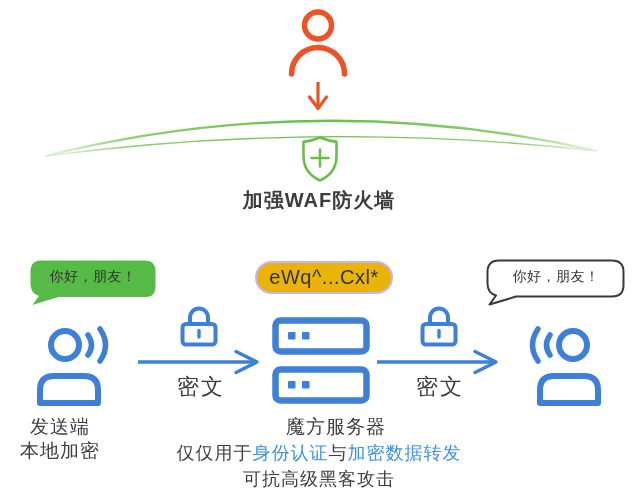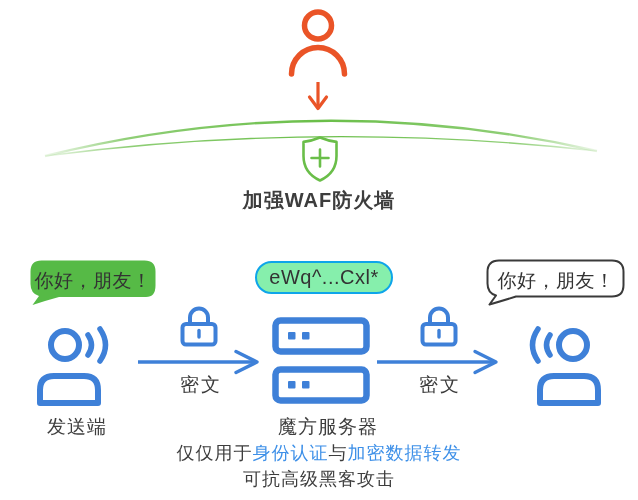--- a/index.html
+++ b/index.html
@@ -28,43 +28,43 @@
   .blue-fill{fill:var(--blue);}
 
   .title-line{
     position:absolute;left:0;width:638px;
     text-align:center;font-size:20px;font-weight:600;
     color:var(--dark);letter-spacing:1px;
   }
 
   .bubble-text{
     position:absolute;text-align:center;
-    font-size:19px;font-weight:500;color:var(--ink);
+    font-size:14px;font-weight:500;color:var(--ink);
     letter-spacing:0.5px;
   }
   .pill-bubble{
     position:absolute;
-    background:#86efac;border:2px solid #0ea5e9;border-radius:17px;
+    background:#eab308;border:2px solid #c4b5fd;border-radius:17px;
     display:flex;align-items:center;justify-content:center;
     font-size:20px;color:#333;letter-spacing:0.5px;
   }
 
   .caption{
     position:absolute;text-align:center;
     font-size:19px;font-weight:500;color:var(--dark);
     letter-spacing:1px;line-height:24px;
   }
   .desc-line{
     position:absolute;left:0;width:638px;text-align:center;
     font-size:18px;font-weight:500;color:var(--dark);letter-spacing:1px;
   }
   .desc-line .hl{color:var(--text-blue);}
   .cipher-label{
     position:absolute;text-align:center;
-    font-size:19px;font-weight:500;color:var(--dark);letter-spacing:2px;
+    font-size:22px;font-weight:500;color:var(--dark);letter-spacing:2px;
   }
 </style>
 </head>
 <body>
 
 <div class="stage">
 
   <svg class="abs" style="left:283px;top:8px" width="70" height="72" viewBox="0 0 70 72">
     <circle class="orange-stroke" cx="35" cy="17.5" r="13.5" stroke-width="5.5"></circle>
     <path class="orange-stroke" d="M 8.5 66 A 26.5 26.5 0 0 1 61.5 66" stroke-width="5.5" stroke-linecap="round"></path>
@@ -148,24 +148,25 @@
   </svg>
   <div class="cipher-label" style="left:377px;top:372px;width:126px">密文</div>
 
   <svg class="abs" style="left:518px;top:318px;transform:scaleX(-1)" width="84" height="88" viewBox="0 0 84 88">
     <circle class="blue-stroke" cx="29" cy="27" r="14" stroke-width="6"></circle>
     <path class="blue-stroke" d="M52 17 q7 10 0 20" stroke-width="5.5" stroke-linecap="round"></path>
     <path class="blue-stroke" d="M64 11 q11 16 0 32" stroke-width="5.5" stroke-linecap="round"></path>
     <path class="blue-stroke" d="M4 85 V72 Q4 58 18 58 H48 Q62 58 62 72 V85 Z" stroke-width="6" stroke-linejoin="round"></path>
   </svg>
 
-  <div class="caption" style="left:17px;top:415px;width:120px">
+  <div class="caption" style="left:0;top:415px;width:120px">
     <div>发送端</div>
+    <div>本地加密</div>
   </div>
 
-  <div class="caption" style="left:228px;top:415px;width:200px">魔方服务器</div>
+  <div class="caption" style="left:236px;top:415px;width:200px">魔方服务器</div>
   <div class="desc-line" style="top:441px">
     <span>仅仅用于</span><span class="hl">身份认证</span><span>与</span><span class="hl">加密数据转发</span>
   </div>
   <div class="desc-line" style="top:467px">可抗高级黑客攻击</div>
 
 
 </div>
 
 </body></html>

